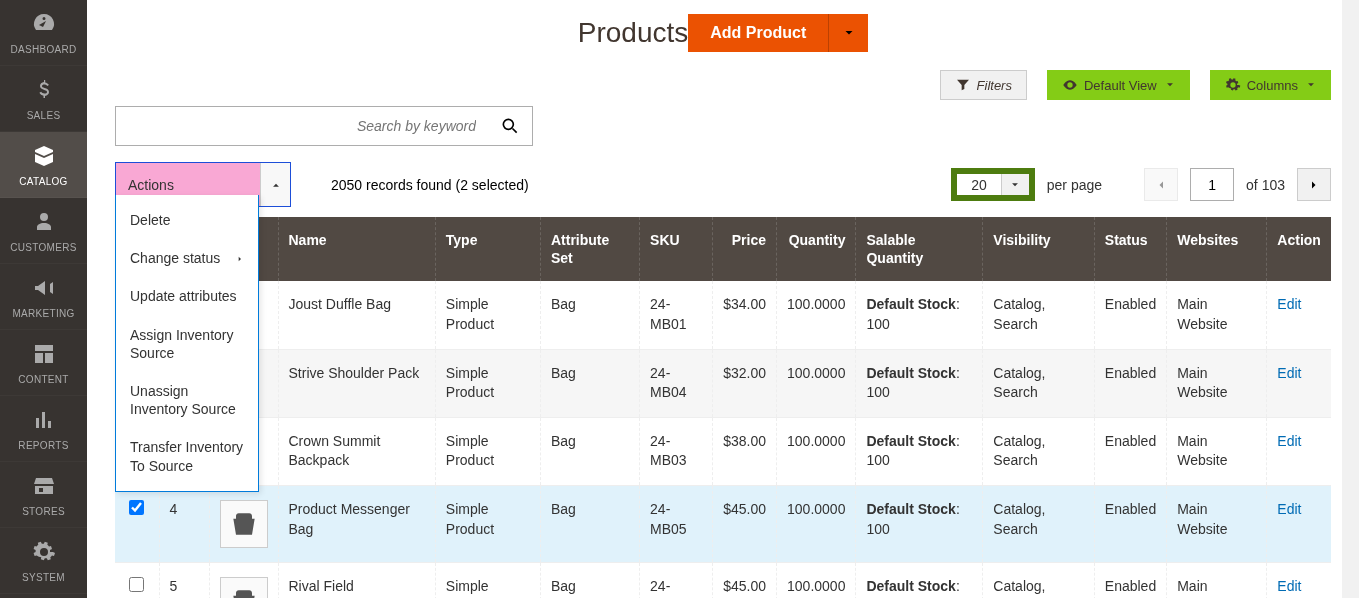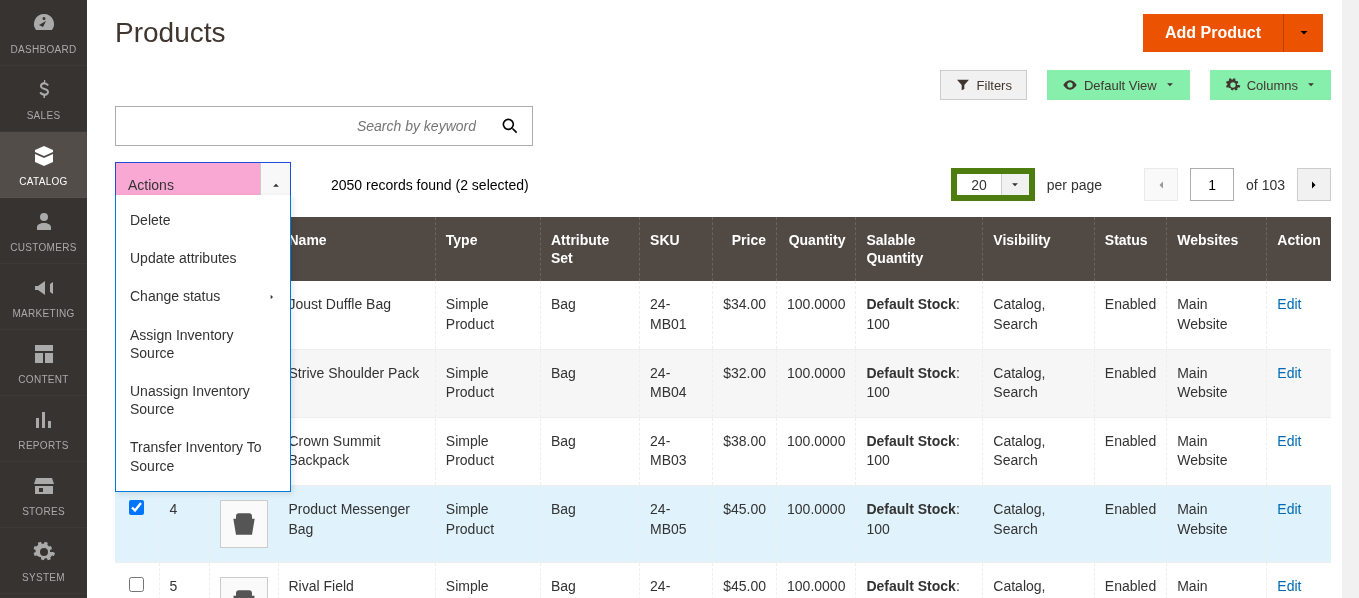--- a/index.html
+++ b/index.html
@@ -8,51 +8,51 @@
 
 
 .sidebar { width: 87px; background: #373330; flex-shrink: 0; }
 .sidebar-item { display: flex; flex-direction: column; align-items: center; justify-content: center; padding: 12px 4px 10px; color: #aaa; cursor: pointer; border-bottom: 1px solid rgba(255,255,255,0.03); }
 .sidebar-item.active { background: #524d49; color: #ffffff; }
 .sidebar-item .icon svg { width: 24px; height: 24px; }
 .sidebar-item .label { font-size: 10px; margin-top: 5px; letter-spacing: 0.3px; text-align: center; }
 
 
 .main { flex: 1; padding: 0; background: #fff; position: relative; }
-.page-header { display: flex; justify-content: space-between; align-items: center; padding: 14px 36px 18px 28px; }
+.page-header { display: flex; justify-content: center; align-items: center; padding: 14px 28px 18px 28px; }
 .page-title { font-size: 28px; font-weight: 400; color: #41362f; }
 .add-btn-wrap { display: flex; }
 .add-btn { background: #eb5202; color: #fff; border: none; padding: 10px 22px; font-size: 16px; font-weight: 600; cursor: pointer; }
 .add-btn-toggle { background: #eb5202; border: none; border-left: 1px solid rgba(0,0,0,0.2); width: 40px; display: flex; align-items: center; justify-content: center; cursor: pointer; }
 .add-btn-toggle svg { width: 12px; height: 12px; fill: #fff; }
 
 
 .toolbar { display: flex; justify-content: flex-end; gap: 20px; padding: 0 28px 6px; align-items: center; }
-.tool-btn { display: flex; align-items: center; gap: 6px; padding: 6px 14px; background: #86efac; border: 1px solid transparent; cursor: pointer; font-size: 13px; color: #41362f; }
-.tool-btn.filters { background: #f1f1f1; border: 1px solid #ccc; }
+.tool-btn { display: flex; align-items: center; gap: 6px; padding: 6px 14px; background: #84cc16; border: 1px solid transparent; cursor: pointer; font-size: 13px; color: #41362f; }
+.tool-btn.filters { background: #f1f1f1; border: 1px solid #ccc; font-style: italic; }
 .tool-btn svg { width: 16px; height: 16px; }
 .tool-btn .chev { width: 10px; height: 10px; margin-left: 2px; }
 
 
 .search-row { padding: 0 28px 16px; }
 .search-box { display: flex; width: 418px; border: 1px solid #adadad; }
 .search-input { flex: 1; border: none; padding: 11px 12px; font-size: 14px; font-style: italic; color: #888; outline: none; text-align: right; }
 .search-btn { width: 44px; background: #fff; border: none; display: flex; align-items: center; justify-content: center; cursor: pointer; }
 .search-btn svg { width: 20px; height: 20px; stroke: #333; }
 
 
 .controls-row { display: flex; justify-content: space-between; align-items: center; padding: 0 28px 10px; }
 .left-controls { display: flex; align-items: center; gap: 40px; position: relative; }
 .actions-select { display: flex; align-items: center; border: 1px solid #1d4ed8; height: 45px; width: 176px; background: #f9a8d4; cursor: pointer; }
 .actions-select .lbl { flex: 1; padding: 0 12px; font-size: 14px; color: #333; }
 .actions-select .tog { width: 30px; height: 100%; border-left: 1px solid #ccc; background: #f8f8f8; display: flex; align-items: center; justify-content: center; }
 .actions-select .tog svg { width: 10px; height: 10px; }
 .records-found { font-size: 14px; color: #000000; }
 
-.actions-menu { position: absolute; top: 33px; left: 0; width: 176px; background: #fff; border: 1px solid #007bdb; border-top: none; z-index: 50; padding: 6px 0; box-shadow: 2px 2px 6px rgba(0,0,0,0.1); }
+.actions-menu { position: absolute; top: 33px; left: 0; width: 144px; background: #fff; border: 1px solid #007bdb; border-top: none; z-index: 50; padding: 6px 0; box-shadow: 2px 2px 6px rgba(0,0,0,0.1); }
 .actions-menu-item { padding: 10px 14px; font-size: 14px; color: #333; cursor: pointer; display: flex; justify-content: space-between; align-items: center; line-height: 1.3; }
 .actions-menu-item .sub-arrow svg { width: 8px; height: 8px; }
 
 .right-controls { display: flex; align-items: center; gap: 12px; }
 .perpage-select { display: flex; border: 6px solid #4d7c0f; height: 33px; }
 .perpage-select .val { padding: 0 14px; display: flex; align-items: center; font-size: 14px; }
 .perpage-select .tog { width: 28px; border-left: 1px solid #ccc; background: #f1f1f1; display: flex; align-items: center; justify-content: center; }
 .perpage-select .tog svg { width: 10px; height: 10px; }
 .perpage-label { font-size: 14px; padding-right: 30px; }
 .pager-btn { width: 34px; height: 33px; background: #f1f1f1; border: 1px solid #ccc; display: flex; align-items: center; justify-content: center; cursor: pointer; }
@@ -259,27 +259,27 @@
             <svg viewBox="0 0 24 24">
                 <use href="#ic-chevup"></use>
               </svg>
           </span>
         </div>
         <div class="actions-menu" id="actions-menu">
             <div class="actions-menu-item">
               <span>Delete</span>
             </div>
             <div class="actions-menu-item">
-              <span>Update attributes</span>
-            </div>
-            <div class="actions-menu-item">
               <span>Change status</span>
               <span class="sub-arrow"><svg viewBox="0 0 24 24">
                   <use href="#ic-chevright"></use>
                 </svg></span>
+            </div>
+            <div class="actions-menu-item">
+              <span>Update attributes</span>
             </div>
             <div class="actions-menu-item">
               <span>Assign Inventory Source</span>
             </div>
             <div class="actions-menu-item">
               <span>Unassign Inventory Source</span>
             </div>
             <div class="actions-menu-item">
               <span>Transfer Inventory To Source</span>
             </div>

